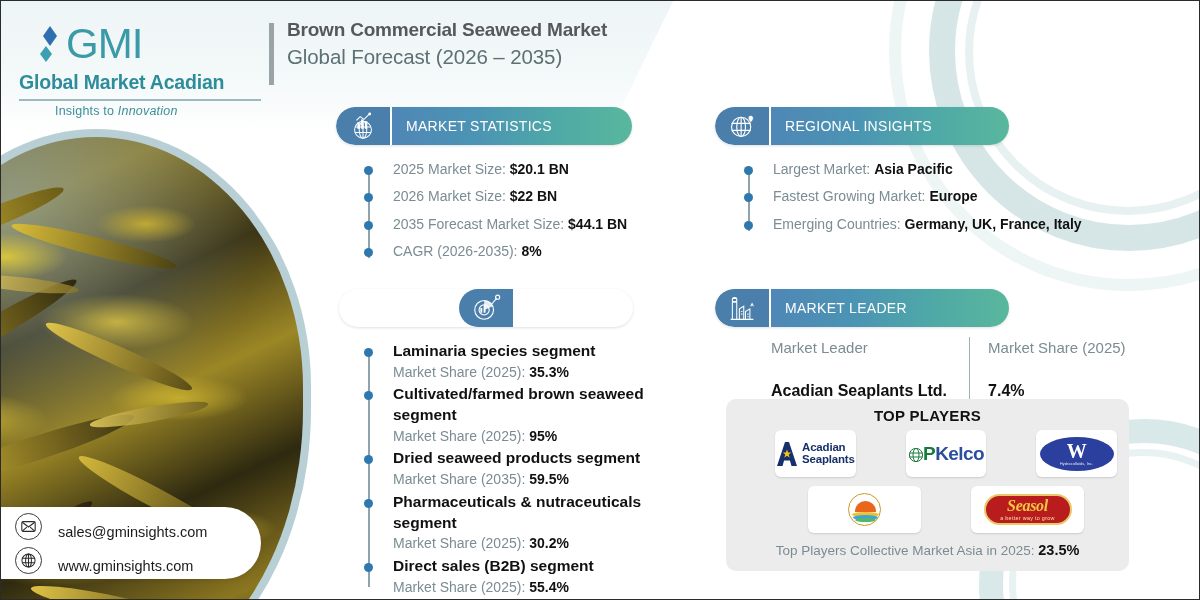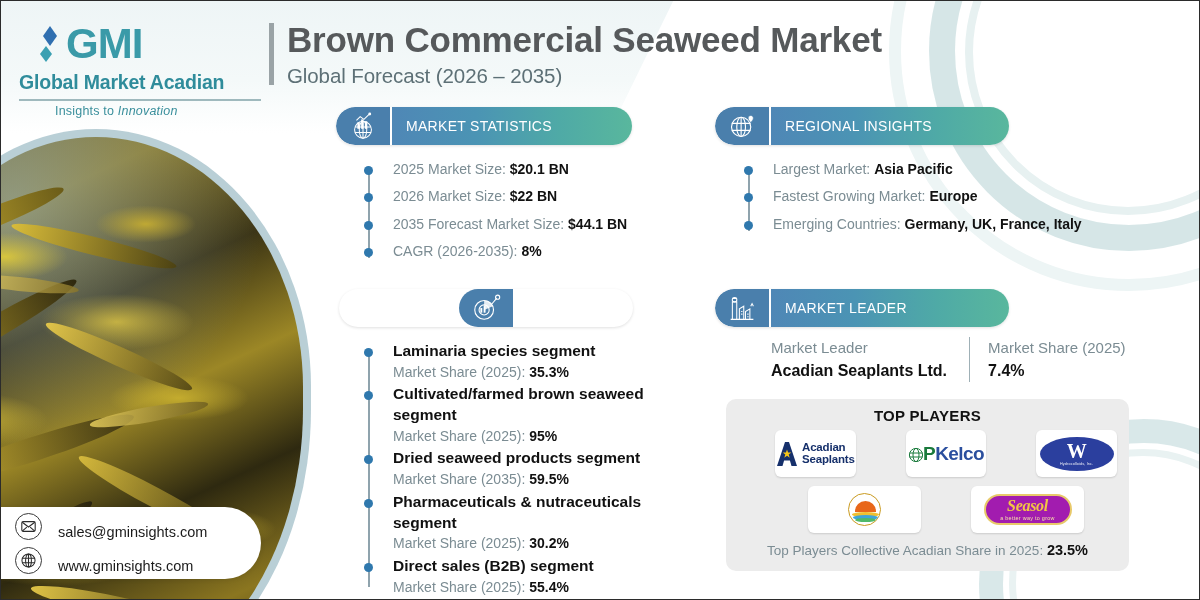--- a/index.html
+++ b/index.html
@@ -107,40 +107,40 @@
     position:absolute;
     display:block;
     border-radius: 50%;
     transform-origin: center;
   }
 
   
   .logo { position: absolute; left: 14px; top: 22px; width: 250px; }
   .logo-mark { display:flex; align-items:center; gap:3px; padding-left: 22px;}
   .gmi-text {
-    font-size: 42px; font-weight: 700; letter-spacing: -1px;
+    font-size: 42px; font-weight: 400; letter-spacing: -1px;
     color:#3a9aa8; line-height: 1; font-family:"Liberation Sans", sans-serif;
   }
   .logo-sub {
     margin-top: 6px; padding-left:4px;
     font-size: 19.5px; font-weight: 700; color:#2f8c9b; letter-spacing:-0.2px;
   }
   .logo-rule { margin: 5px 4px 3px 4px; height:1.5px; background:#9fb9bd; }
   .logo-tag {
     padding-left: 40px; font-size: 12.5px; color:#3a8f9c; letter-spacing:.2px;
   }
   .logo-tag i { font-style: italic; }
 
   
   .title-block { position:absolute; left:268px; top:18px; padding-left:18px; }
   .title-bar {
     position:absolute; left:0; top:4px; width:5px; height:62px; background:#9aa3a6;
   }
   .title-main {
-    font-size: 35px; font-weight:700; color:#56595b; letter-spacing:-0.2px; line-height:1.2;
+    font-size: 19px; font-weight:700; color:#56595b; letter-spacing:-0.2px; line-height:1.2;
   }
   .title-sub {
     margin-top: 3px; font-size:20.5px; color:#5d7076; letter-spacing:-0.1px;
   }
 
   
   .pill {
     position:absolute;
     display:flex; align-items:center;
     height:38px;
@@ -179,21 +179,21 @@
   }
   .bitem .line { font-size:14px; color:#7b8c93; line-height:1.45; }
   .bitem .line b { color:#111; font-weight:700; }
   .bitem .head { font-size:15.5px; color:#111; font-weight:700; line-height:1.35; }
 
   
   .leader-body { position:absolute; left:770px; top:336px; display:flex; align-items:flex-start; }
   .leader-col { padding-right:22px; }
   .leader-col2 { padding-left:18px; border-left:1.6px solid #9fb0b6; }
   .leader-lbl { font-size:15px; color:#7b8c93; line-height:1.45; }
-  .leader-val { font-size:16px; color:#111; font-weight:700; line-height:1.45; }
+  .leader-val { font-size:16px; color:#111; font-weight:700; line-height:1.45;margin-top:20px; }
 
   
   .players {
     position:absolute; left:725px; top:398px; width:403px; height:172px;
     background:#ececec; border-radius:10px; padding:8px 12px 6px;
   }
   .players-title {
     text-align:center; font-size:15px; font-weight:700; color:#111; letter-spacing:.3px;
     margin-bottom:6px;
   }
@@ -231,21 +231,21 @@
     position:relative; overflow:hidden;}
   .lg-seal .sun { position:absolute; left:6px; top:7px; width:21px; height:11px;
     border-radius:11px 11px 0 0; background:#e8671a; }
   .lg-seal .wave1 { position:absolute; left:3px; top:18px; width:27px; height:5px;
     border-radius:50%; background:#f0c030; }
   .lg-seal .wave2 { position:absolute; left:4px; top:21px; width:25px; height:5px;
     border-radius:50%; background:#3fa5d8; }
   .lg-seal .wave3 { position:absolute; left:6px; top:24px; width:21px; height:4px;
     border-radius:50%; background:#4fb96a; }
   .lg-seasol {
-    width:88px; height:31px; border-radius:16px; background:#a21caf;
+    width:88px; height:31px; border-radius:16px; background:#b91c1c;
     border:2px solid #e8c96a;
     display:flex; flex-direction:column; align-items:center; justify-content:center;text-align:center;
   }
   .lg-seasol .s1 { font-size:16px; color:#f2c744; font-style:italic; font-weight:700;
     font-family:"Liberation Serif", serif; line-height:1; letter-spacing:-.3px;}
   .lg-seasol .s2 { font-size:5.4px; color:#f6e2a8; letter-spacing:.3px; margin-top:1.5px;}
 
   
   .contact {
     position:absolute; left:-26px; bottom:20px; width:286px; height:72px;
@@ -502,21 +502,21 @@
       </div>
 
       <div class="logo-card">
         <div class="lg-seasol">
           <span class="s1">Seasol</span>
           <span class="s2">a better way to grow</span>
         </div>
       </div>
     </div>
 
-    <div class="players-foot"><span>Top Players Collective Acadian Share in 2025: </span><b>23.5%</b></div>
+    <div class="players-foot"><span>Top Players Collective Market Asia in 2025: </span><b>23.5%</b></div>
   </div>
 
   <div class="contact">
     <div class="contact-row">
       <span class="contact-ic">
         <svg width="15" height="11" viewBox="0 0 16 12" fill="none" stroke="#2b2b2b" stroke-width="1.2">
           <rect x="0.7" y="0.7" width="14.6" height="10.6" rx="1.4"></rect>
           <path d="M1.2 1.4l6.8 5.2 6.8-5.2"></path>
           <path d="M1.2 11l5-4.4M14.8 11l-5-4.4"></path>
         </svg>

